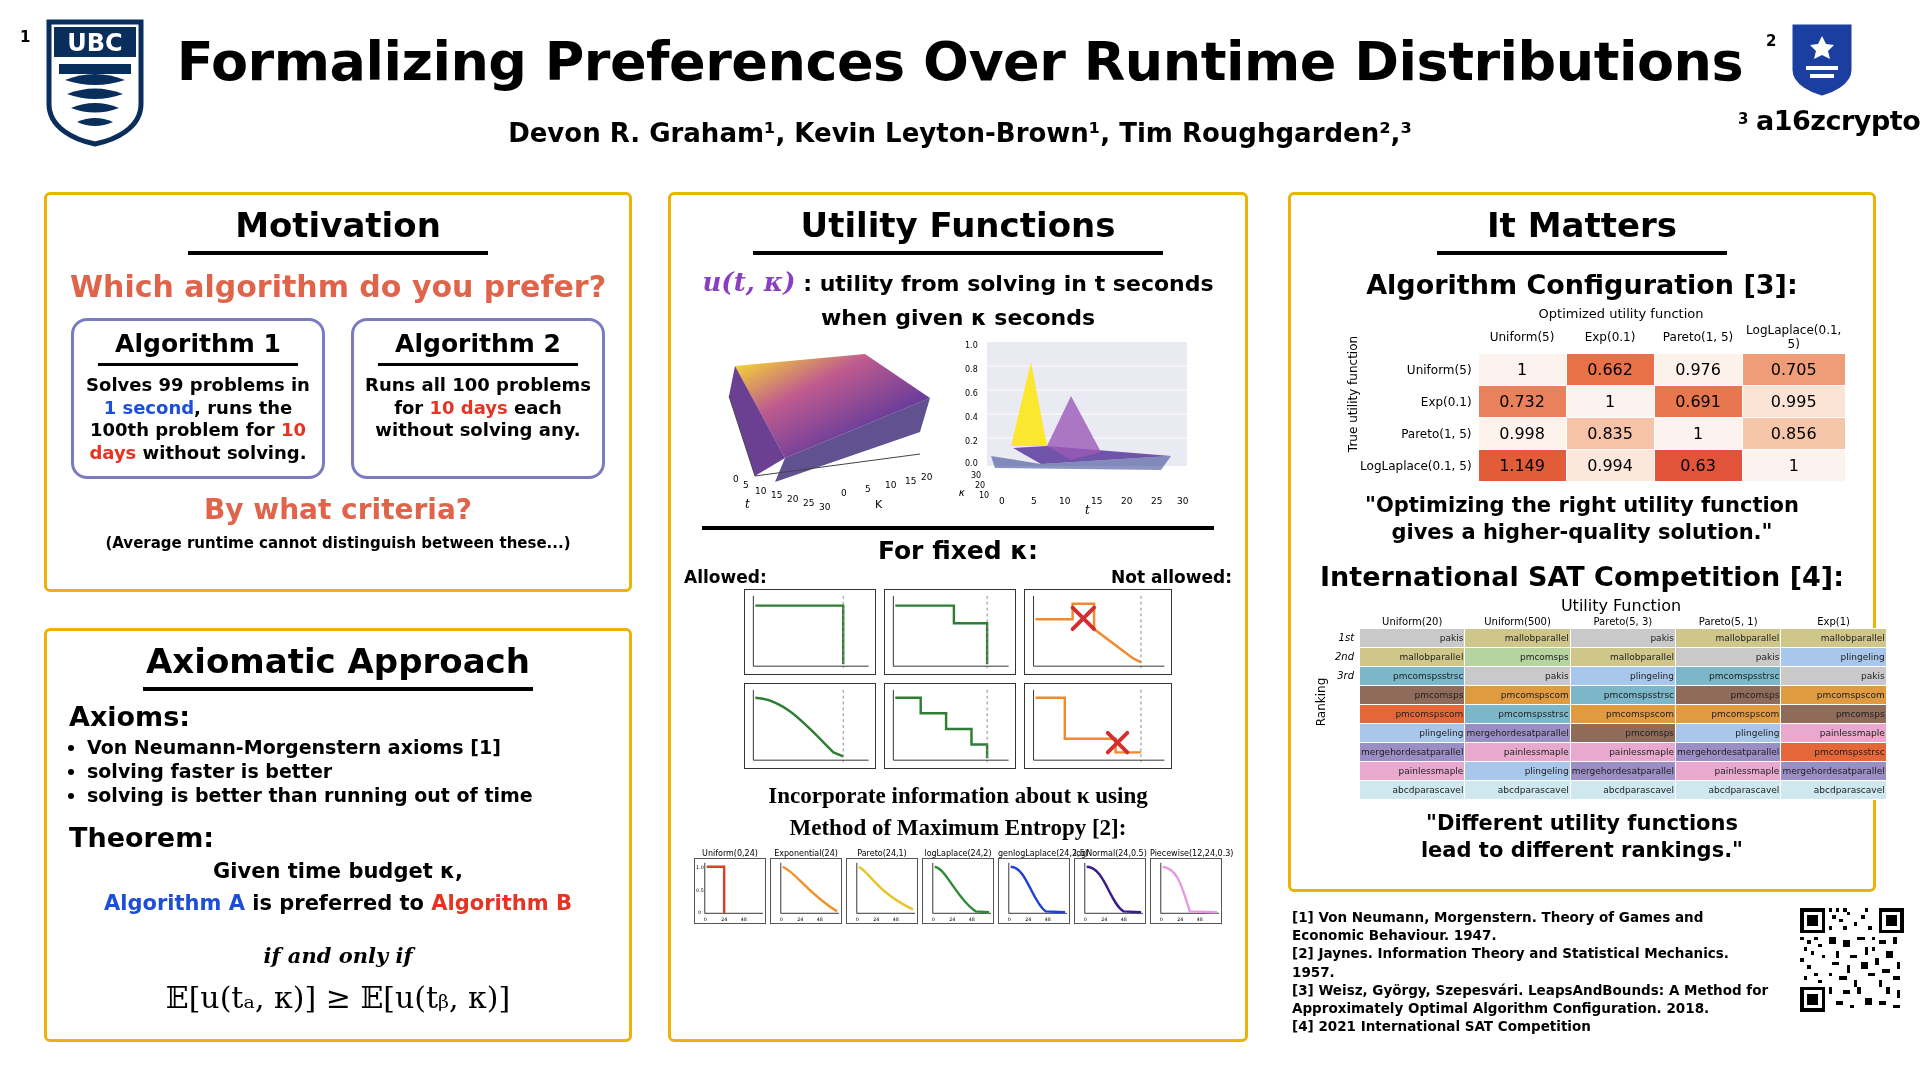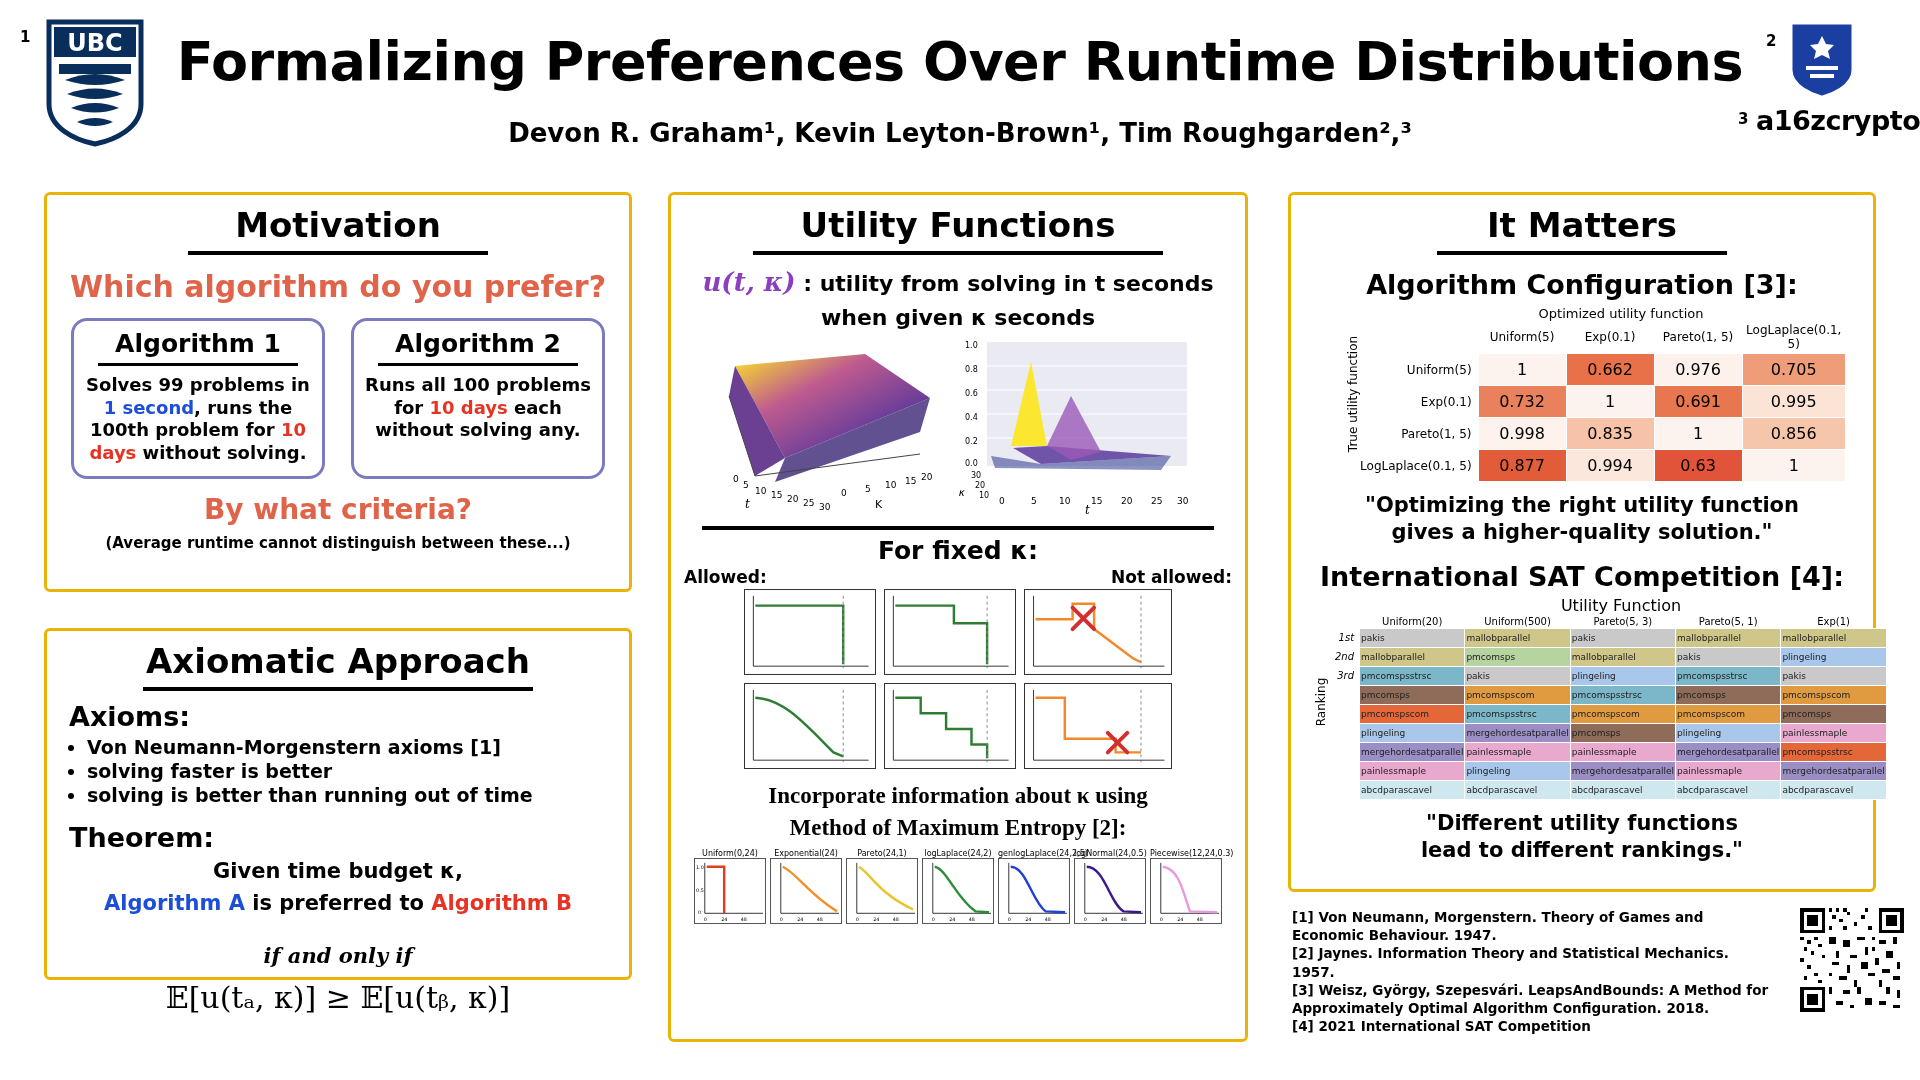--- a/index.html
+++ b/index.html
@@ -60,21 +60,21 @@
   }
   .alg-box h3 { margin:0; text-align:center; font-size:25px; font-weight:bold; }
   .alg-box .bar { height:3px; background:#000; margin:5px 14px 8px 14px; }
   .alg-box p { margin:0; text-align:center; font-size:18px; font-weight:bold; line-height:1.25; }
   .green { color:#1d4ed8; }
   .red { color:#e53423; }
   .mot-crit { text-align:center; color:#e0644a; font-weight:bold; font-size:28px; margin-top:14px; }
   .mot-note { text-align:center; font-size:15px; font-weight:bold; margin-top:8px; }
 
   
-  #axiomatic { left:44px; top:628px; width:588px; height:352px; }
+  #axiomatic { left:44px; top:628px; width:588px; height:414px; }
   .ax-head { font-size:27px; font-weight:bold; margin:10px 0 0 22px; }
   .ax-list { margin:4px 0 0 40px; padding:0; }
   .ax-list li { font-size:19px; font-weight:bold; margin:2px 0; }
   .thm-body { text-align:center; font-size:21px; font-weight:bold; margin-top:4px; line-height:1.35; }
   .mathline { text-align:center; font-size:30px; margin-top:10px; font-family:"DejaVu Serif", serif; }
   .mi { font-style:italic; font-family:"DejaVu Serif", serif;margin-top:24px; }
   .purple { color:#8a3fc0; }
 
   
   #utility { left:668px; top:192px; width:580px; height:850px; }
@@ -112,21 +112,21 @@
   table.heat td { width:88px; height:32px; text-align:center; font-size:16px; border:1px solid #fff; }
   .quote { text-align:center; font-size:21px; font-weight:bold; margin-top:10px; line-height:1.3; }
   .rank-wrap { position:relative; margin-top:4px; padding-left:42px; }
   .rank-ylabel {
     position:absolute; left:6px; top:52%; transform:translateY(-50%) rotate(-90deg);
     font-size:12px;
   }
   table.rank { border-collapse:collapse; margin:0 auto; }
   table.rank th { font-size:10px; font-weight:normal; padding:1px 2px; }
   table.rank th.rowh { text-align:right; padding-right:5px; font-size:10px;font-style:italic; }
-  table.rank td { width:96px; height:19px; text-align:left; font-size:9px; border:1px solid #fff; color:#222; }
+  table.rank td { width:96px; height:19px; text-align:right; font-size:9px; border:1px solid #fff; color:#222; }
 
   
   #refs { position:absolute; left:1292px; top:908px; width:480px; font-size:13.5px; font-weight:bold; line-height:1.35; }
   #qr { position:absolute; left:1800px; top:908px; width:104px; height:104px; }
 
   .a16z { position:absolute; left:1756px; top:105px; font-size:27px; font-weight:bold; letter-spacing:-0.5px; }
 </style>
 </head>
 <body>
 
@@ -463,21 +463,21 @@
         </tr>
         <tr>
           <th class="rowh">Pareto(1, 5)</th>
           <td style="background:#fdf2ec">0.998</td>
           <td style="background:#f6c3a8">0.835</td>
           <td style="background:#fdf3ee">1</td>
           <td style="background:#f6c6ab">0.856</td>
         </tr>
         <tr>
           <th class="rowh">LogLaplace(0.1, 5)</th>
-          <td style="background:#e35c3a">0.877</td>
+          <td style="background:#e35c3a">1.149</td>
           <td style="background:#fce7dc">0.994</td>
           <td style="background:#e2543a">0.63</td>
           <td style="background:#fdf3ee">1</td>
         </tr>
       </tbody>
         </table>
     </div>
 
     <div class="quote">"Optimizing the right utility function</div>
     <div class="quote" style="margin-top:0">gives a higher-quality solution."</div>

